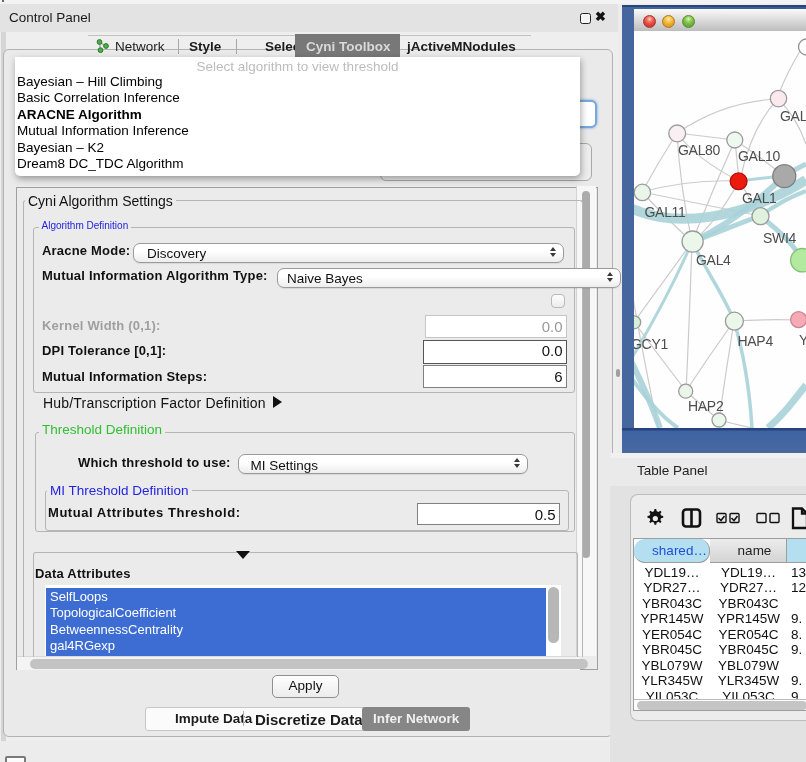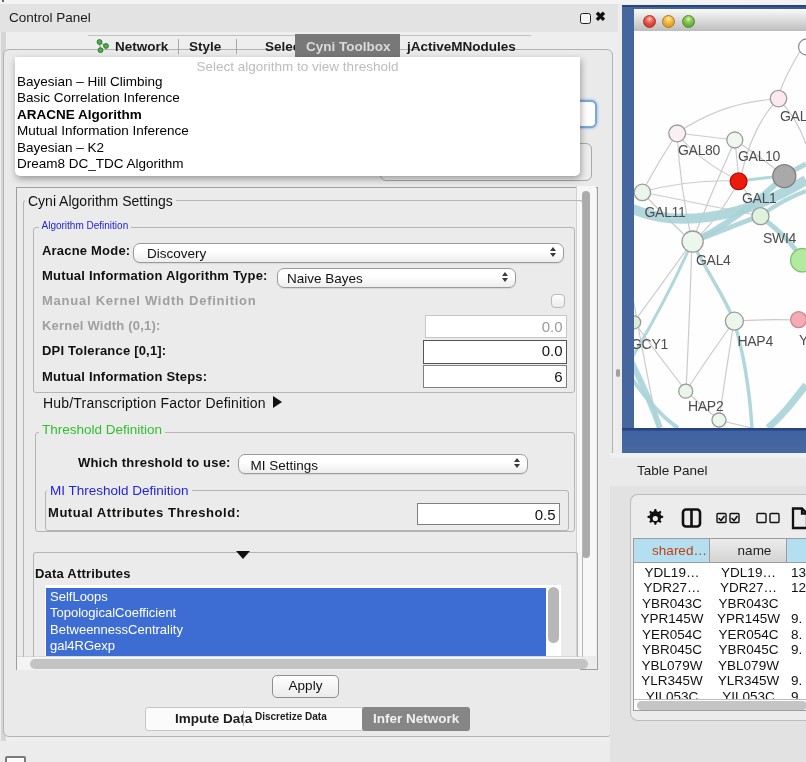--- a/index.html
+++ b/index.html
@@ -39,21 +39,21 @@
   <div class="abs" style="left:3px;top:45px;width:608px;height:686px;border:1px solid #b2b2b2;border-radius:6px;background:#eaeaea;"></div>
 
   <div class="abs" style="left:88px;top:31px;width:443px;height:22px;border-top:1px solid #c2c2c2;"></div>
   <svg class="abs" style="left:96px;top:35px;" width="13" height="14" viewBox="0 0 13 14">
     <line x1="3.5" y1="3.5" x2="9.5" y2="6.5" stroke="#9a9a9a" stroke-width="1.2"></line>
     <line x1="3.5" y1="3.5" x2="4.5" y2="11" stroke="#9a9a9a" stroke-width="1.2"></line>
     <circle cx="3.5" cy="3" r="2.4" fill="#4cae4c" stroke="#2d7a2d"></circle>
     <circle cx="10" cy="7" r="2.4" fill="#4cae4c" stroke="#2d7a2d"></circle>
     <circle cx="4.5" cy="11.2" r="2.4" fill="#4cae4c" stroke="#2d7a2d"></circle>
   </svg>
-  <div class="abs" style="left:115px;top:35px;font-size:13.5px;font-weight:bold;color:#1c1c1c;">Network</div>
+  <div class="abs" style="left:115px;top:35px;font-size:13.5px;font-weight:normal;color:#1c1c1c;">Network</div>
   <div class="abs" style="left:178px;top:35px;width:1px;height:15px;background:#a8a8a8;"></div>
   <div class="abs" style="left:189px;top:35px;font-size:13.5px;font-weight:bold;color:#1c1c1c;">Style</div>
   <div class="abs" style="left:236px;top:35px;width:1px;height:15px;background:#a8a8a8;"></div>
   <div class="abs" style="left:248px;top:35px;font-size:13.5px;font-weight:bold;color:#1c1c1c;margin-left:17px;">Select</div>
   <div class="abs" style="left:295px;top:30px;width:105px;height:24px;background:#787878;"></div>
   <div class="abs" style="left:306px;top:35px;font-size:13.5px;font-weight:bold;color:#d9d9d9;">Cyni Toolbox</div>
   <div class="abs" style="left:407px;top:35px;font-size:13.5px;font-weight:bold;color:#1c1c1c;">jActiveMNodules</div>
 
   <div class="abs" style="left:380px;top:96px;width:213px;height:24px;border:2px solid #7aa8d8;border-radius:6px;background:#fff;box-shadow:0 0 3px #6aa3e0;"></div>
   <div class="abs" style="left:380px;top:139px;width:210px;height:36px;border:1px solid #a9a9a9;border-radius:6px;background:#ededed;"></div>
@@ -74,28 +74,27 @@
 
   <div class="abs lbl" style="left:42px;top:239px;">Aracne Mode:</div>
   <div class="abs lbl" style="left:42px;top:264px;">Mutual Information Algorithm Type:</div>
   <div class="abs combo" style="left:133px;top:238.5px;width:431px;height:20px;">
     <span class="txt" style="left:13px;">Discovery</span>
     <span class="arr" style="top:3px;">
         <span class="up"></span>
         <span class="dn"></span>
       </span>
   </div>
-  <div class="abs combo" style="left:277px;top:263.5px;width:239px;height:20px;">
+  <div class="abs combo" style="left:277px;top:263.5px;width:344px;height:20px;">
     <span class="txt" style="left:9px;">Naive Bayes</span>
     <span class="arr" style="top:3px;">
         <span class="up"></span>
         <span class="dn"></span>
       </span>
   </div>
-  <div class="abs lbl dis" style="left:42px;top:289px;letter-spacing:0.75px;">Manual Kernel Width Definition</div>
   <div class="abs" style="left:550.5px;top:289.5px;width:12px;height:12px;border:1px solid #b9b9b9;border-radius:4px;background:linear-gradient(#fdfdfd,#ececec);"></div>
 
   <div class="abs lbl dis" style="left:42px;top:314px;">Kernel Width (0,1):</div>
   <div class="abs field" style="left:425px;top:311px;width:142px;height:23px;color:#9a9a9a;">0.0</div>
   <div class="abs lbl" style="left:42px;top:338.5px;">DPI Tolerance [0,1]:</div>
   <div class="abs field" style="left:423px;top:336px;width:144px;height:24px;border:1.5px solid #555;line-height:20px;">0.0</div>
   <div class="abs lbl" style="left:42px;top:364.5px;">Mutual Information Steps:</div>
   <div class="abs field" style="left:423px;top:361px;width:144px;height:23px;border:1px solid #808080;">6</div>
 
   <div class="abs" style="left:43px;top:391px;font-size:14px;letter-spacing:0.2px;color:#111;">Hub/Transcription Factor Definition</div>
@@ -124,21 +123,21 @@
   <div class="abs" style="left:45px;top:581px;width:516px;height:71px;background:#fff;"></div>
   <div class="abs" style="left:46px;top:584px;width:500px;height:68px;background:#3d6cd3;"></div>
   <div class="abs" style="left:50px;top:585px;font-size:13px;color:#fff;line-height:16.4px;">SelfLoops<br>TopologicalCoefficient<br>BetweennessCentrality<br>gal4RGexp</div>
   <div class="abs" style="left:548px;top:583px;width:11px;height:56px;background:#b7b7b7;border-radius:5.5px;"></div>
 
   <div class="abs" style="left:272px;top:671px;width:65px;height:21px;border:1px solid #8f8f8f;border-radius:5px;background:linear-gradient(#fefefe,#ececec);font-size:13.5px;color:#111;text-align:center;line-height:20px;">Apply</div>
 
   <div class="abs" style="left:145px;top:703px;width:325px;height:24px;background:#fbfbfb;border:1px solid #c6c6c6;border-radius:3px;box-sizing:border-box;"></div>
   <div class="abs" style="left:156px;top:707px;font-size:13.5px;font-weight:bold;color:#1c1c1c;padding-left:19px;">Impute Data</div>
   <div class="abs" style="left:243px;top:707px;width:1px;height:15px;background:#b0b0b0;"></div>
-  <div class="abs" style="left:255px;top:707px;font-size:10px;font-weight:bold;color:#1c1c1c;">Discretize Data</div>
+  <div class="abs" style="left:255px;top:707px;font-size:15px;font-weight:bold;color:#1c1c1c;">Discretize Data</div>
   <div class="abs" style="left:362px;top:703px;width:108px;height:24px;background:#868686;border-radius:3px;"></div>
   <div class="abs" style="left:373px;top:707px;font-size:13.5px;font-weight:bold;color:#f0f0f0;">Infer Network</div>
 
   <div class="abs" style="left:15px;top:53px;width:565px;height:119px;background:#fff;border-radius:0 0 5px 5px;box-shadow:1px 3px 7px rgba(0,0,0,0.35);"></div>
   <div class="abs" style="left:15px;top:55px;width:565px;text-align:center;font-size:13.5px;color:#bcbcbc;">Select algorithm to view threshold</div>
   <div class="abs" style="left:17px;top:70px;font-size:13.5px;color:#000;line-height:16.4px;">Bayesian – Hill Climbing<br>Basic Correlation Inference<br><b>ARACNE Algorithm</b><br>Mutual Information Inference<br>Bayesian – K2<br>Dream8 DC_TDC Algorithm</div>
 </div>
 
 <div class="abs" style="left:5px;top:756px;width:17px;height:10px;border:2.5px solid #7a7a7a;border-radius:2px;background:linear-gradient(#ffffff,#f0f0f0);"></div>
 
@@ -255,21 +254,21 @@
     <rect x="112" y="6.5" width="9" height="9" rx="1"></rect>
     <rect x="125" y="6.5" width="9" height="9" rx="1"></rect>
   </g>
   <g fill="none" stroke="#111" stroke-width="2.3">
     <path d="M 148,1.5 h 9 l 5,5 v 14.5 h -14 z"></path>
     <path d="M 157,1.5 v 5 h 5"></path>
   </g>
 </svg>
 
 <div class="abs" style="left:633px;top:538px;width:173px;height:173px;background:#fff;border:1px solid #9d9d9d;border-right:none;box-sizing:border-box;overflow:hidden;">
-  <div class="abs" style="left:0;top:0;width:76px;height:24px;background:#b4dff0;border-right:1px solid #9d9d9d;border-bottom:1px solid #9d9d9d;box-sizing:border-box;text-align:center;text-indent:16px;font-size:13.5px;color:#c2410c;line-height:23px;">shared…</div>
+  <div class="abs" style="left:0;top:0;width:76px;height:24px;background:#b4dff0;border-right:1px solid #9d9d9d;border-bottom:1px solid #9d9d9d;box-sizing:border-box;text-align:center;text-indent:16px;font-size:13.5px;color:#1d4ed8;line-height:23px;border-radius:11px;">shared…</div>
   <div class="abs" style="left:76px;top:0;width:77px;height:24px;background:linear-gradient(#ececec,#d4d4d4);border-right:1px solid #9d9d9d;border-bottom:1px solid #9d9d9d;box-sizing:border-box;text-align:center;text-indent:13px;font-size:13.5px;color:#222;line-height:23px;">name</div>
   <div class="abs" style="left:153px;top:0;width:20px;height:24px;background:#b4dff0;border-bottom:1px solid #9d9d9d;box-sizing:border-box;"></div>
   <div class="abs" style="left:0;top:25.5px;width:76px;text-align:center;font-size:13.5px;color:#111;line-height:15.5px;">YDL19…<br>YDR27…<br>YBR043C<br>YPR145W<br>YER054C<br>YBR045C<br>YBL079W<br>YLR345W<br>YIL053C</div>
   <div class="abs" style="left:76px;top:25.5px;width:77px;text-align:center;font-size:13.5px;color:#111;line-height:15.5px;">YDL19…<br>YDR27…<br>YBR043C<br>YPR145W<br>YER054C<br>YBR045C<br>YBL079W<br>YLR345W<br>YIL053C</div>
   <div class="abs" style="left:157px;top:25.5px;width:20px;font-size:13.5px;color:#111;line-height:15.5px;">13<br>12<br>&nbsp;<br>9.<br>8.<br>9.<br>&nbsp;<br>9.<br>9.</div>
 
   <div class="abs" style="left:0;top:160px;width:173px;height:13px;background:#fdfdfd;border-top:1px solid #bbb;"></div>
   <div class="abs" style="left:3px;top:161.5px;width:170px;height:9.5px;background:#c5c5c5;border-radius:5px;"></div>
 </div>
 

